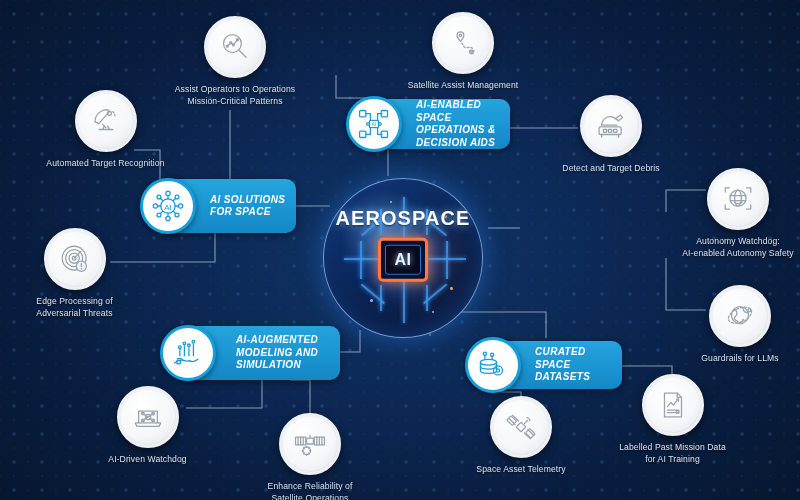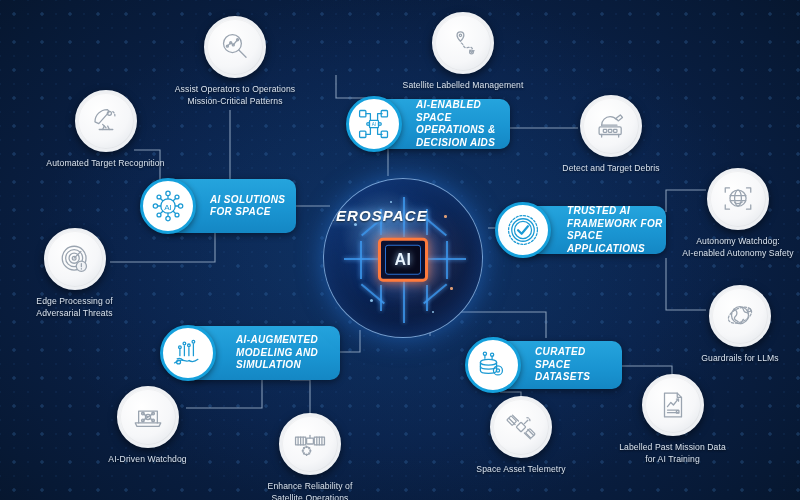--- a/index.html
+++ b/index.html
@@ -48,23 +48,23 @@
     border: 1.5px solid rgba(150,200,255,0.75);
     box-shadow: 0 0 26px rgba(40,120,220,0.55), inset 0 0 30px rgba(30,90,180,0.5);
     overflow: hidden;
   }
   .hub .spark {
     position: absolute; border-radius: 50%;
     background: #9fd8ff; opacity: .85;
   }
   .hub-label {
     position: absolute; top: 28px; left: 0; width: 100%;
-    text-align: left;
+    text-align: center;
     color: #ffffff;
-    font-size: 15px; font-weight: bold; font-style: italic;
+    font-size: 20px; font-weight: bold; 
     letter-spacing: 1.1px;
     text-shadow: 0 0 8px rgba(120,190,255,0.95), 0 1px 2px #000;
     z-index: 3;
   }
   .chip {
     position: absolute; left: 50%; top: 50%;
     transform: translate(-50%,-46%);
     width: 50px; height: 44px;
     background: #0b1030;
     border: 3px solid #ff7a3c;
@@ -256,35 +256,20 @@
         <circle cx="13.5" cy="20" r="1.6"></circle>
             <circle cx="26.5" cy="20" r="1.6"></circle>
       </g>
         </svg>
     </div>
     <div class="pill-text">AI-ENABLED SPACE
 OPERATIONS &amp;
 DECISION AIDS</div>
   </div>
 
-  <div class="pill" style="left:521px; top:206px; width:145px; height:48px; padding-left:46px;">
-    <div class="pill-badge">
-      <svg viewBox="0 0 40 40">
-          <g class="ico-b">
-        <circle cx="20" cy="20" r="16" stroke-dasharray="2.2 2"></circle>
-        <circle cx="20" cy="20" r="12.5"></circle>
-        <circle cx="20" cy="20" r="9.5"></circle>
-        <path d="M14.5 20.2l4 4 7-8.4" stroke-width="2.4"></path>
-      </g>
-        </svg>
-    </div>
-    <div class="pill-text">TRUSTED AI
-FRAMEWORK FOR
-SPACE APPLICATIONS</div>
-  </div>
 
   <div class="pill" style="left:186px; top:326px; width:154px; padding-left:50px;">
     <div class="pill-badge">
       <svg viewBox="0 0 40 40">
           <g class="ico-b">
         <path d="M11 16v7M16 12v11M21 14v9M26 10v13"></path>
         <circle cx="11" cy="13.5" r="1.5"></circle>
             <circle cx="16" cy="9.5" r="1.5"></circle>
         <circle cx="21" cy="11.5" r="1.5"></circle>
             <circle cx="26" cy="7.5" r="1.5"></circle>
@@ -343,21 +328,21 @@
       <svg viewBox="0 0 40 40">
           <g class="ico">
         <path d="M13 11c0-2.2 1.8-4 4-4s4 1.8 4 4c0 3-4 7-4 7s-4-4-4-7z"></path>
         <circle cx="17" cy="11" r="1.4"></circle>
         <path d="M18 20c3 1.5 2 5 5 5.5s6-2 8 1" stroke-dasharray="2.5 2.2"></path>
         <path d="M28 28.5l2 2.5 3-2"></path>
         <circle cx="30" cy="30.5" r="2.2"></circle>
       </g>
         </svg>
     </div>
-    <div class="leaf-label">Satellite Labelled Management</div>
+    <div class="leaf-label">Satellite Assist Management</div>
   </div>
 
   <div class="leaf" style="left:536px; top:95px; width:150px;">
     <div class="leaf-circle">
       <svg viewBox="0 0 40 40">
           <g class="ico">
         <path d="M9 19c0-5.5 4.5-10 10-10 3 0 5.7 1.3 7.5 3.4"></path>
         <path d="M9 19h18"></path>
         <path d="M26 11l5-4 2.5 3-5 4z"></path>
         <rect x="6" y="21" width="26" height="9" rx="1.5"></rect>

